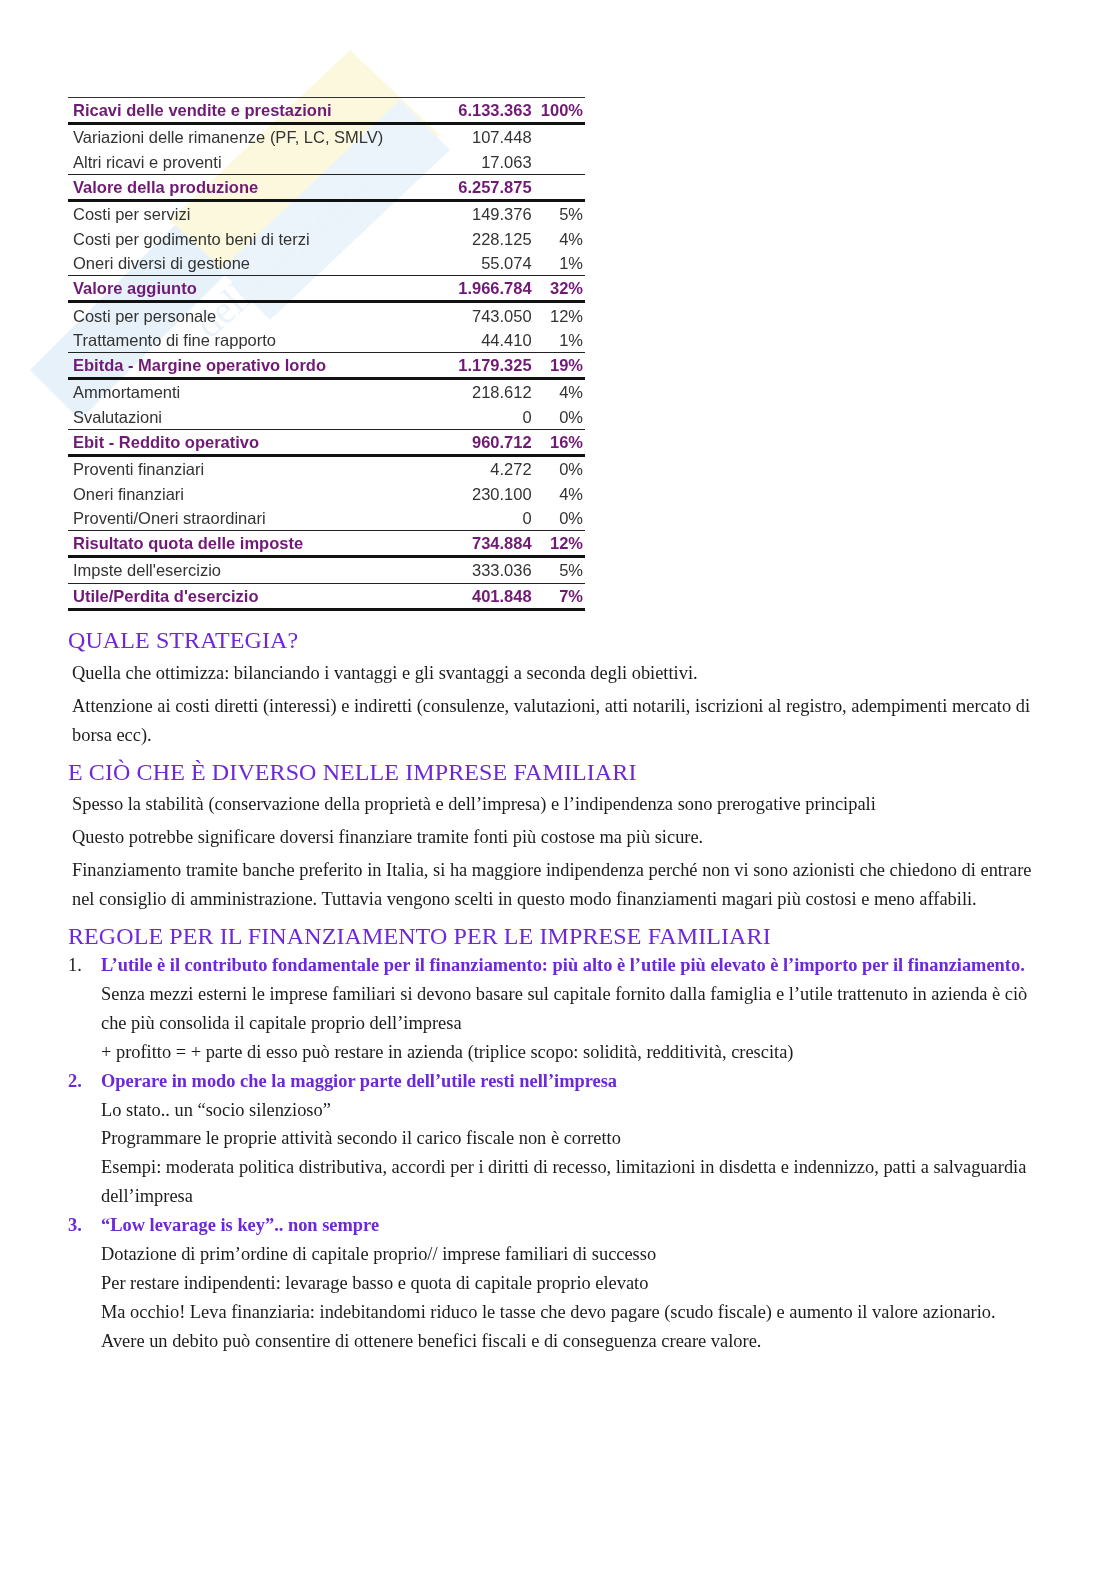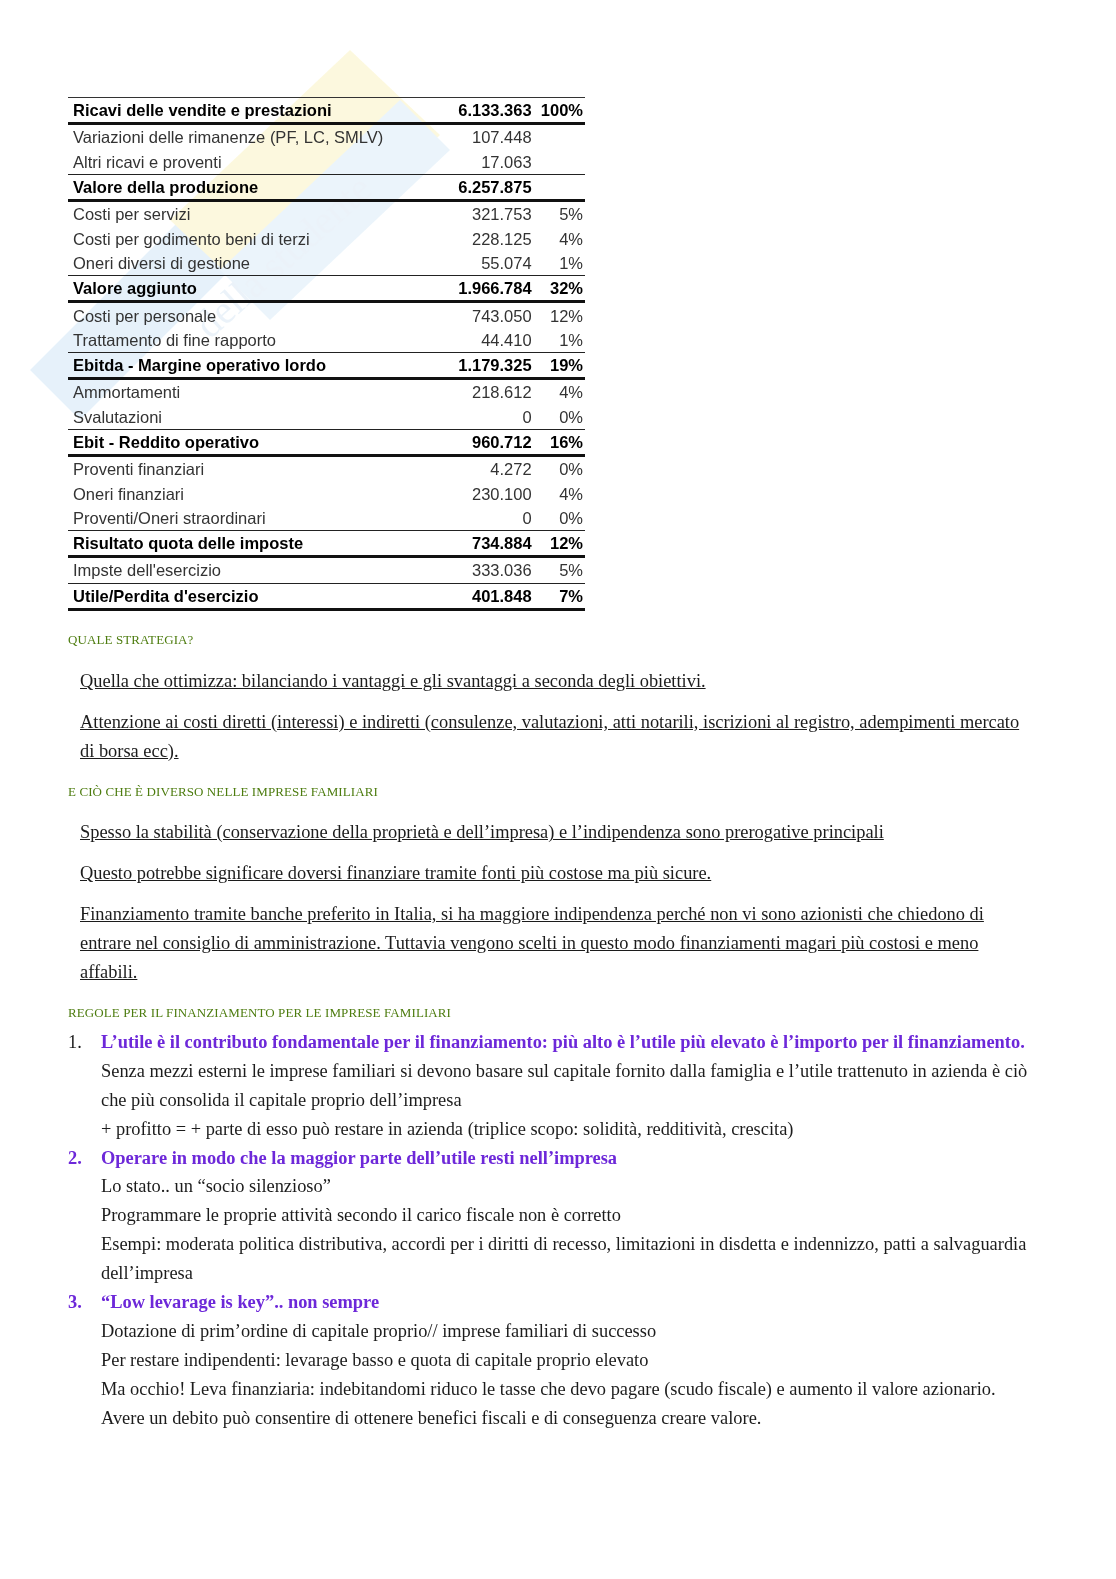--- a/index.html
+++ b/index.html
@@ -44,21 +44,21 @@
       padding: 0 4px 0 5px;
       height: 24.3px;
       line-height: 24px;
       white-space: nowrap;
     }
     .fin-table td.label { width: 356px; }
     .fin-table td.value { text-align: right; width: 92px; }
     .fin-table td.pct { text-align: right; width: 42px; padding-right: 2px; }
     .fin-table tr.total td {
       font-weight: bold;
-      color: #000000;
+      color: #701a75;
       border-top: 1.5px solid #222;
       border-bottom: 3px solid #111;
     }
     .fin-table tr.first td {
       border-top: 1.5px solid #333;
     }
     .fin-table tr.last td {
       border-bottom: 3px solid #111;
     }
 
@@ -66,29 +66,29 @@
     .text {
       font-family: "Liberation Serif", "DejaVu Serif", serif;
       font-size: 18.4px;
       line-height: 28.9px;
       color: #1c1c1c;
       margin-top: 15px;
     }
     .section { margin: 0 0 8px 0; }
     .section-heading {
       font-family: "Liberation Serif", "DejaVu Serif", serif;
-      font-size: 13px;
+      font-size: 24px;
       text-transform: uppercase;
-      color: #4d7c0f;
+      color: #6d28d9;
       margin: 0;
       font-weight: normal;
       line-height: 28.9px;
       letter-spacing: 0.1px;
     }
-    .para { margin: 12px; text-decoration: underline; }
+    .para { margin: 4px; }
     ol.rules {
       margin: 0;
       padding: 0;
       list-style: none;
     }
     ol.rules li {
       position: relative;
       padding-left: 33px;
     }
     .rule-num {
@@ -129,21 +129,21 @@
           <td class="value">17.063</td>
           <td class="pct"></td>
         </tr>
         <tr class="total">
           <td class="label">Valore della produzione</td>
           <td class="value">6.257.875</td>
           <td class="pct"></td>
         </tr>
         <tr>
           <td class="label">Costi per servizi</td>
-          <td class="value">321.753</td>
+          <td class="value">149.376</td>
           <td class="pct">5%</td>
         </tr>
         <tr>
           <td class="label">Costi per godimento beni di terzi</td>
           <td class="value">228.125</td>
           <td class="pct">4%</td>
         </tr>
         <tr>
           <td class="label">Oneri diversi di gestione</td>
           <td class="value">55.074</td>

